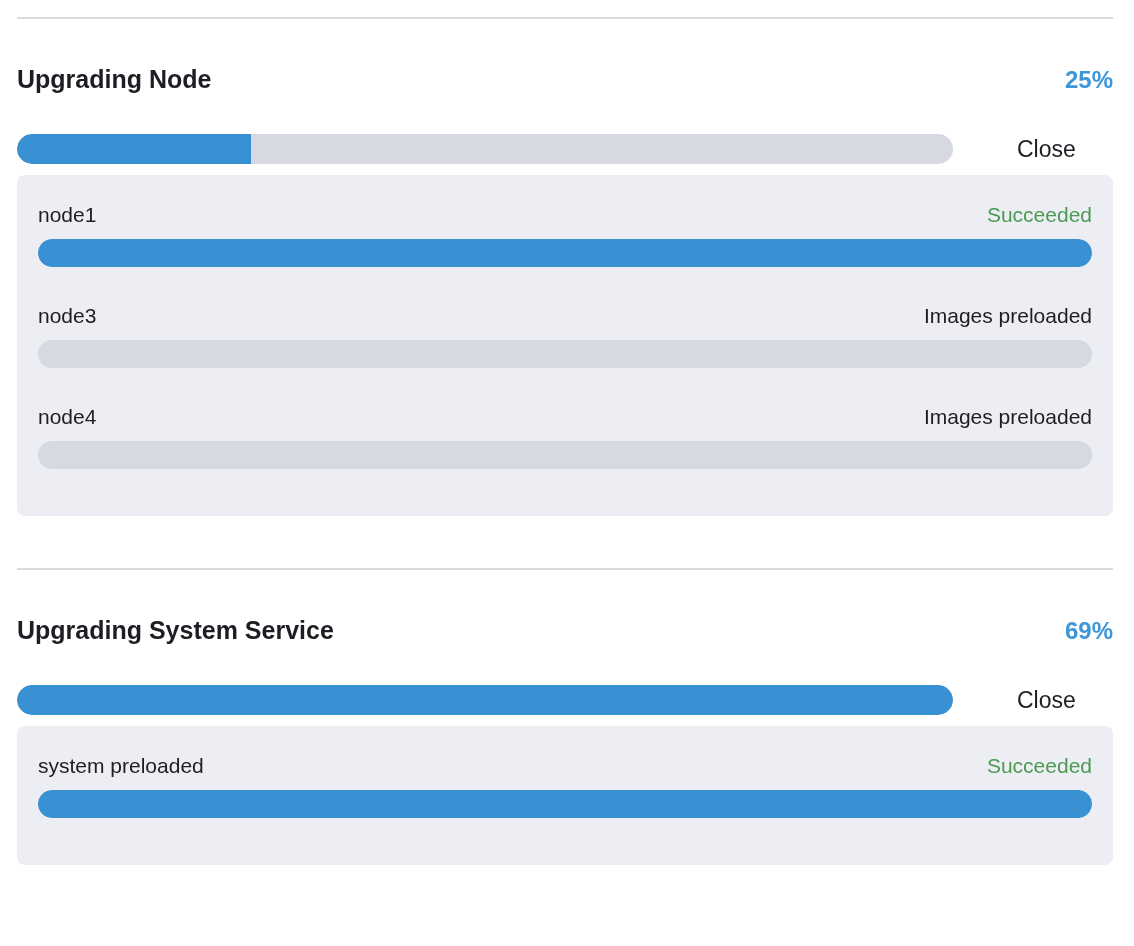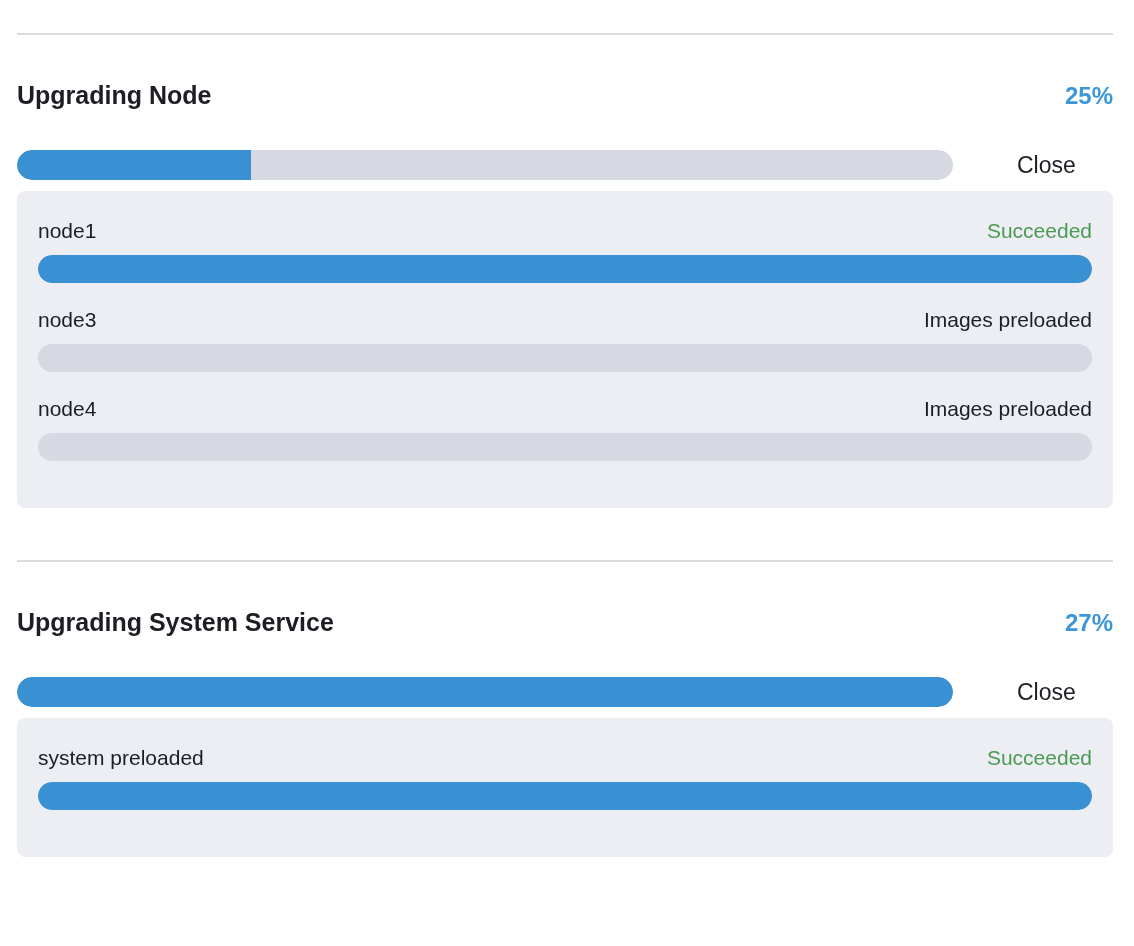--- a/index.html
+++ b/index.html
@@ -14,21 +14,21 @@
   * { margin: 0; padding: 0; box-sizing: border-box; }
   html, body {
     width: 1134px;
     background: #ffffff;
     font-family: "Liberation Sans", sans-serif;
     color: var(--text-dark);
   }
   .page {
     width: 1130px;
     height: 946px;
-    padding: 16px 17px;
+    padding: 0 17px;
     overflow: hidden;
   }
   .divider {
     border: none;
     border-top: 2px solid var(--divider);
     margin-top: 17px;
   }
   .section + .section .divider { margin-top: 52px; }
   .section-header {
     display: flex;
@@ -76,21 +76,21 @@
     background: none;
     border: none;
     font-family: inherit;
   }
   .panel {
     margin-top: 11px;
     background: var(--panel-bg);
     border-radius: 8px;
     padding: 27px 21px 47px;
   }
-  .node-row { margin-bottom: 24px; }
+  .node-row { margin-bottom: 36px; }
   .node-row:last-child { margin-bottom: 0; }
   .node-head {
     display: flex;
     justify-content: space-between;
     align-items: baseline;
     margin-bottom: 11px;
   }
   .node-name {
     font-size: 21px;
     line-height: 26px;
@@ -163,21 +163,21 @@
       
     </div>
   </div>
 </div>
   </div>
 
   <div class="section">
     <hr class="divider">
     <div class="section-header">
       <div class="section-title">Upgrading System Service</div>
-      <div class="section-percent">27%</div>
+      <div class="section-percent">69%</div>
     </div>
     <div class="main-bar-row">
       <div class="main-track">
         <div class="main-fill full" style="width: 100%;"></div>
       </div>
       <button class="close-link">Close</button>
     </div>
     <div class="panel">
   <div class="node-row">
     <div class="node-head">

